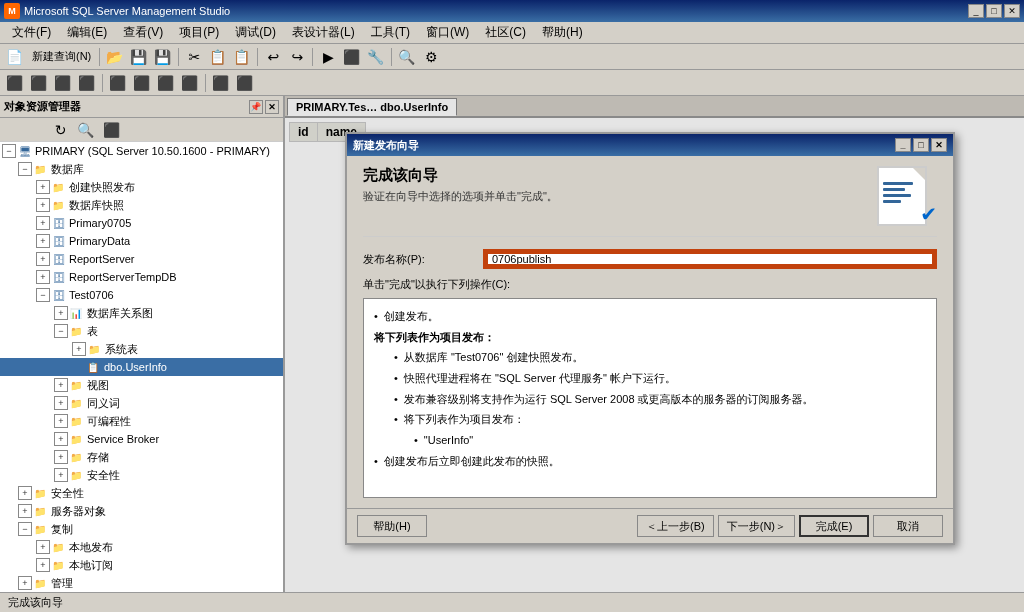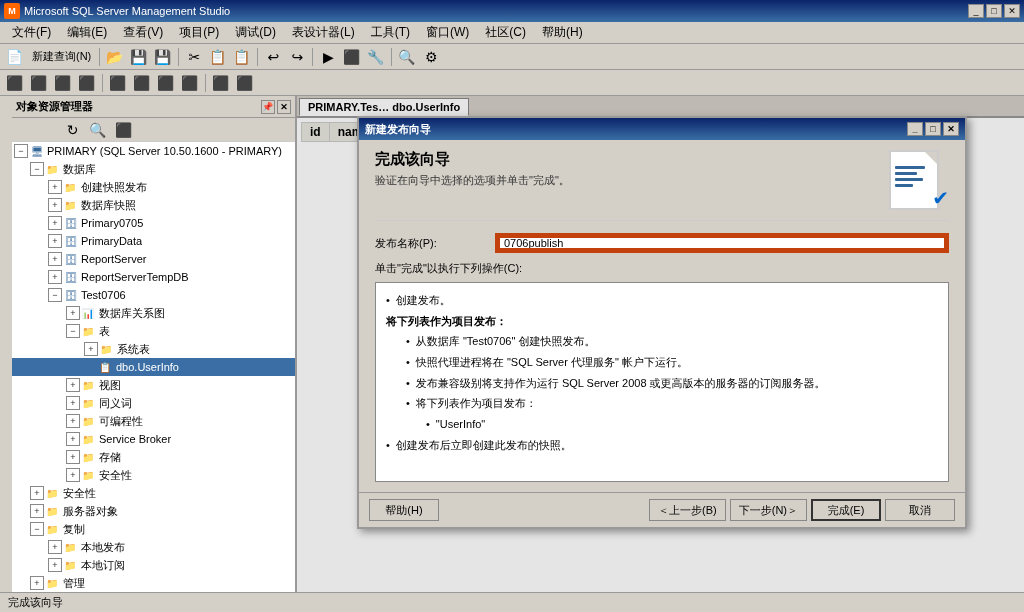--- a/index.html
+++ b/index.html
@@ -102,21 +102,20 @@
       align-items: center;
       padding: 0 4px;
       gap: 2px;
     }
 
     
     .main-area {
       display: flex;
       height: calc(612px - 22px - 22px - 26px - 26px - 20px);
       position: relative;
-      padding-left: 12px;
     }
 
     
     .status-bar {
       position: absolute;
       bottom: 0;
       left: 0;
       right: 0;
       height: 20px;
       background: #d4d0c8;
@@ -263,21 +262,21 @@
       background: rgba(0,0,0,0.1);
       display: flex;
       align-items: flex-start;
       justify-content: flex-start;
       z-index: 100;
     }
 
     
     .dialog {
       position: absolute;
-      top: 20px;
+      top: 36px;
       left: 60px;
       width: 610px;
       background: #d4d0c8;
       border: 2px solid #999;
       box-shadow: 3px 3px 8px rgba(0,0,0,0.4);
     }
     .dialog-title {
       background: linear-gradient(to bottom, #0a246a, #3a6ea5);
       color: white;
       height: 22px;

